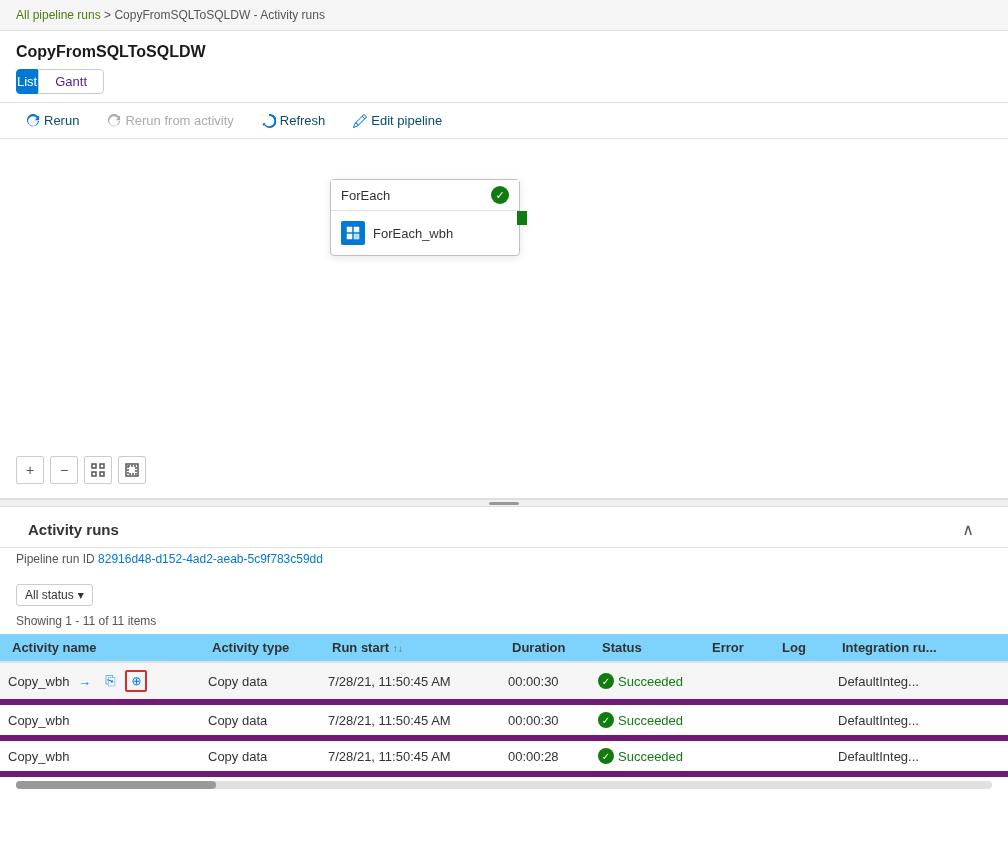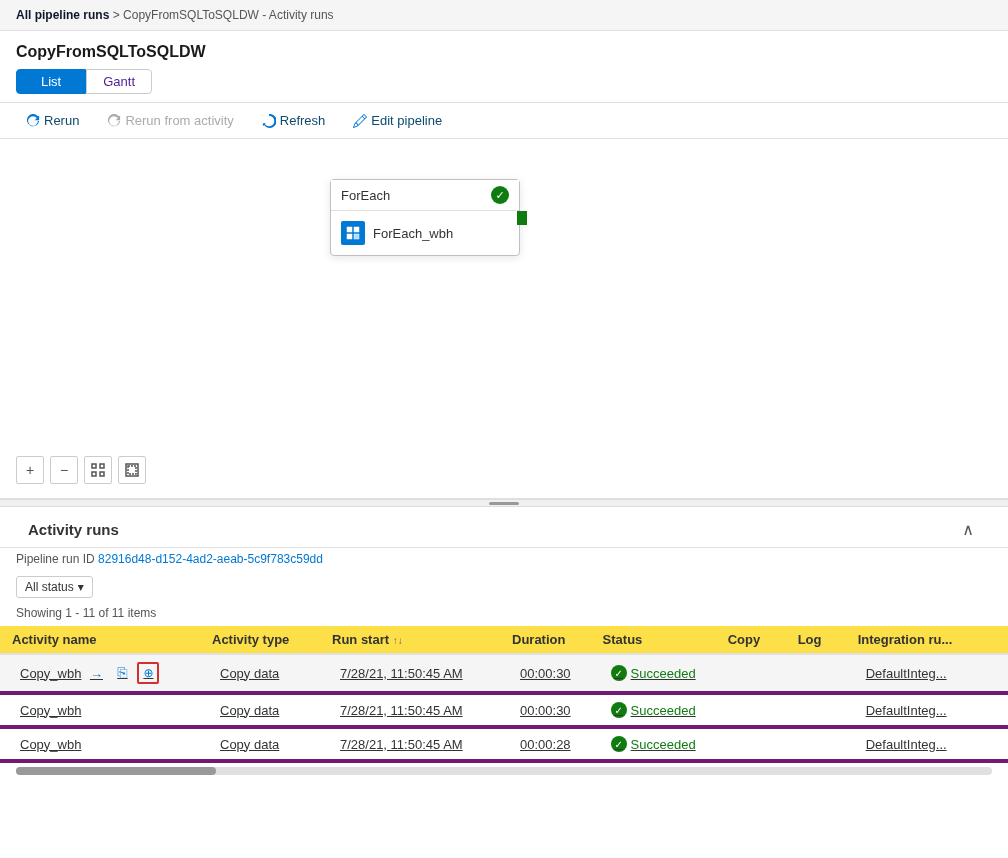--- a/index.html
+++ b/index.html
@@ -7,23 +7,22 @@
 
     
     .breadcrumb-bar {
       padding: 8px 16px;
       font-size: 12px;
       color: #555;
       border-bottom: 1px solid #e0e0e0;
       background: #f5f5f5;
     }
     .breadcrumb-bar a {
-      color: #0f172a;
+      color: #4d7c0f;
       text-decoration: none;
-      font-weight: bold;
     }
 
     
     .page-title {
       font-size: 16px;
       font-weight: 600;
       padding: 12px 16px 8px;
       color: #1a1a1a;
     }
 
@@ -31,21 +30,21 @@
     .view-tabs {
       display: flex;
       padding: 0 16px 8px;
       gap: 0;
     }
     .view-tab-active {
       background: #0078d4;
       color: #fff;
       border: 1px solid #0078d4;
       border-radius: 4px 0 0 4px;
-      padding: 4px 24px;
+      padding: 4px 0;
       font-size: 13px;
       cursor: pointer;
     }
     .view-tab-inactive {
       background: #fff;
       color: #4c1d95;
       border: 1px solid #ccc;
       border-radius: 0 4px 4px 0;
       padding: 4px 16px;
       font-size: 13px;
@@ -224,48 +223,48 @@
     .filter-dropdown {
       display: flex;
       align-items: center;
       gap: 4px;
       border: 1px solid #ccc;
       border-radius: 3px;
       padding: 3px 8px;
       font-size: 12px;
       cursor: pointer;
       background: #fff;
+      margin-top: 8px;
     }
     .showing-text {
       font-size: 12px;
       color: #555;
       padding: 2px 16px 6px;
     }
 
     
     .data-table {
       width: 100%;
       border-collapse: collapse;
       font-size: 13px;
     }
     .data-table th {
       text-align: left;
       padding: 6px 12px;
       border-bottom: 2px solid #e0e0e0;
       font-weight: 600;
       color: #333;
       white-space: nowrap;
-      background: #fde047;
+      background: #7dd3fc;
     }
     .data-table td {
-      padding: 7px 20px;
-      border-bottom: 4px solid #701a75;
+      padding: 7px 8px;
+      border-bottom: 6px solid #701a75;
       white-space: nowrap;
       color: #333;
-      text-decoration: underline;
     }
     .data-table tr:first-child td {
       background: #f5f5f5;
     }
     .col-activity-name { width: 200px; }
     .col-activity-type { width: 120px; }
     .col-run-start { width: 180px; }
     .col-duration { width: 90px; }
     .col-status { width: 110px; }
     .col-error { width: 70px; }
@@ -457,21 +456,21 @@
     <thead>
       <tr>
         <th class="col-activity-name">Activity name</th>
         <th class="col-activity-type">Activity type</th>
         <th class="col-run-start">
           <span>Run start</span>
           <span class="sort-icon">↑↓</span>
         </th>
         <th class="col-duration">Duration</th>
         <th class="col-status">Status</th>
-        <th class="col-error">Copy</th>
+        <th class="col-error">Error</th>
         <th class="col-log">Log</th>
         <th class="col-integration">Integration ru...</th>
       </tr>
     </thead>
     <tbody id="table-body">
         <tr>
           <td class="col-activity-name">
             <div style="display: flex; align-items: center; gap: 4px;">
               <span>Copy_wbh</span>
               <button class="action-icon">→</button>

